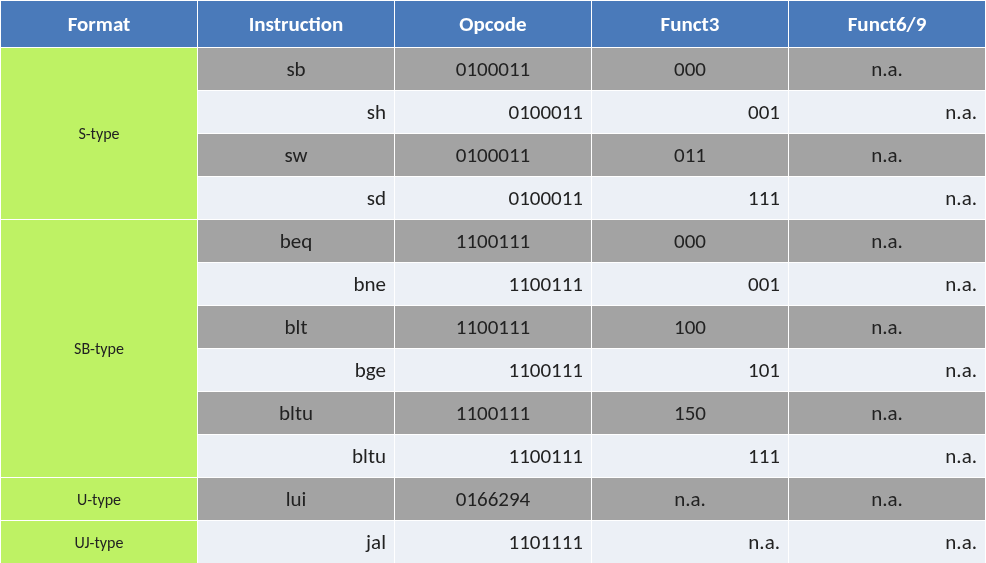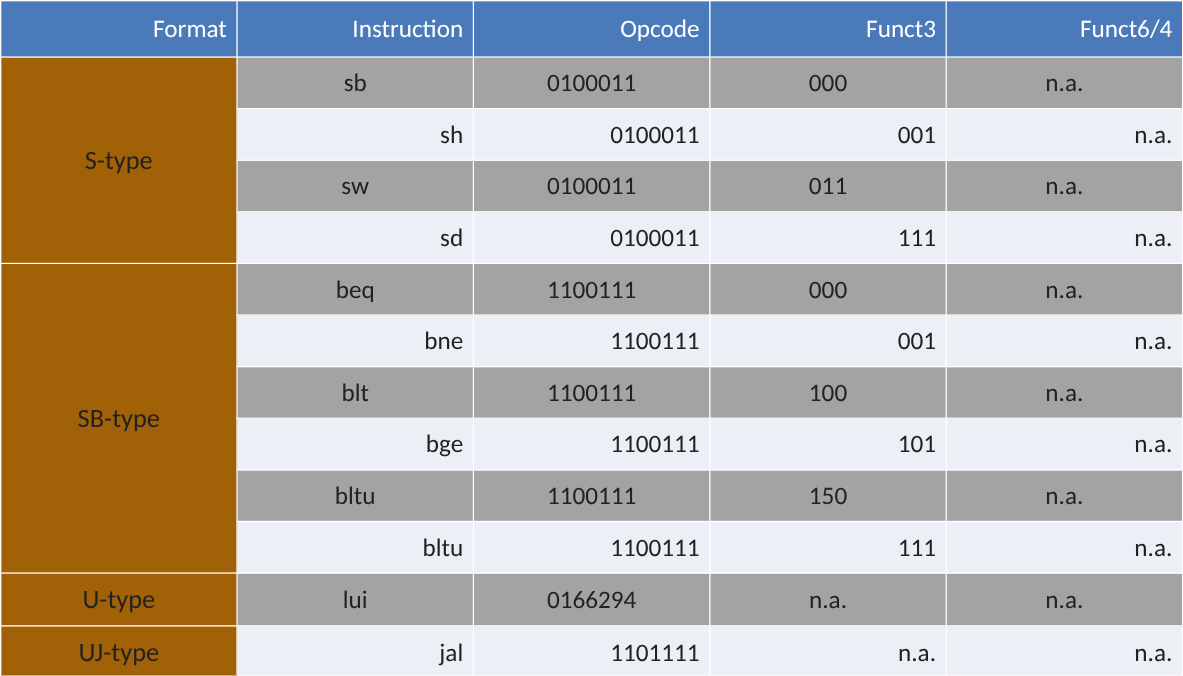--- a/index.html
+++ b/index.html
@@ -14,58 +14,58 @@
       height: 563px;
     }
     table {
       width: 986px;
       border-collapse: collapse;
       table-layout: fixed;
     }
     th {
       background: #4a7aba;
       color: #fff;
-      font-weight: normal;
+      font-weight: bold;
       font-size: 21px;
       padding: 10px 8px;
-      text-align: right;
+      text-align: center;
       border: 1px solid #fff;
       height: 47px;
     }
     td {
       font-size: 21px;
       color: #222;
       text-align: center;
       padding: 8px;
       border: 1px solid #fff;
       height: 43px;
     }
     td.format {
-      background: #a16207;
-      font-size: 22px;
+      background: #bef264;
+      font-size: 16px;
     }
     tr.odd td.data {
       background: #a3a3a3;
     }
     tr.even td.data {
       background: #ecf0f6;
       text-align: right;
     }
   </style>
 </head>
 <body>
 
 <table>
   <thead>
     <tr>
       <th>Format</th>
       <th>Instruction</th>
       <th>Opcode</th>
       <th>Funct3</th>
-      <th>Funct6/4</th>
+      <th>Funct6/9</th>
     </tr>
   </thead>
   <tbody>
 
     <tr class="odd">
       <td class="format" rowspan="4">S-type</td>
       <td class="data">sb</td>
       <td class="data">0100011</td>
       <td class="data">000</td>
       <td class="data">n.a.</td>

